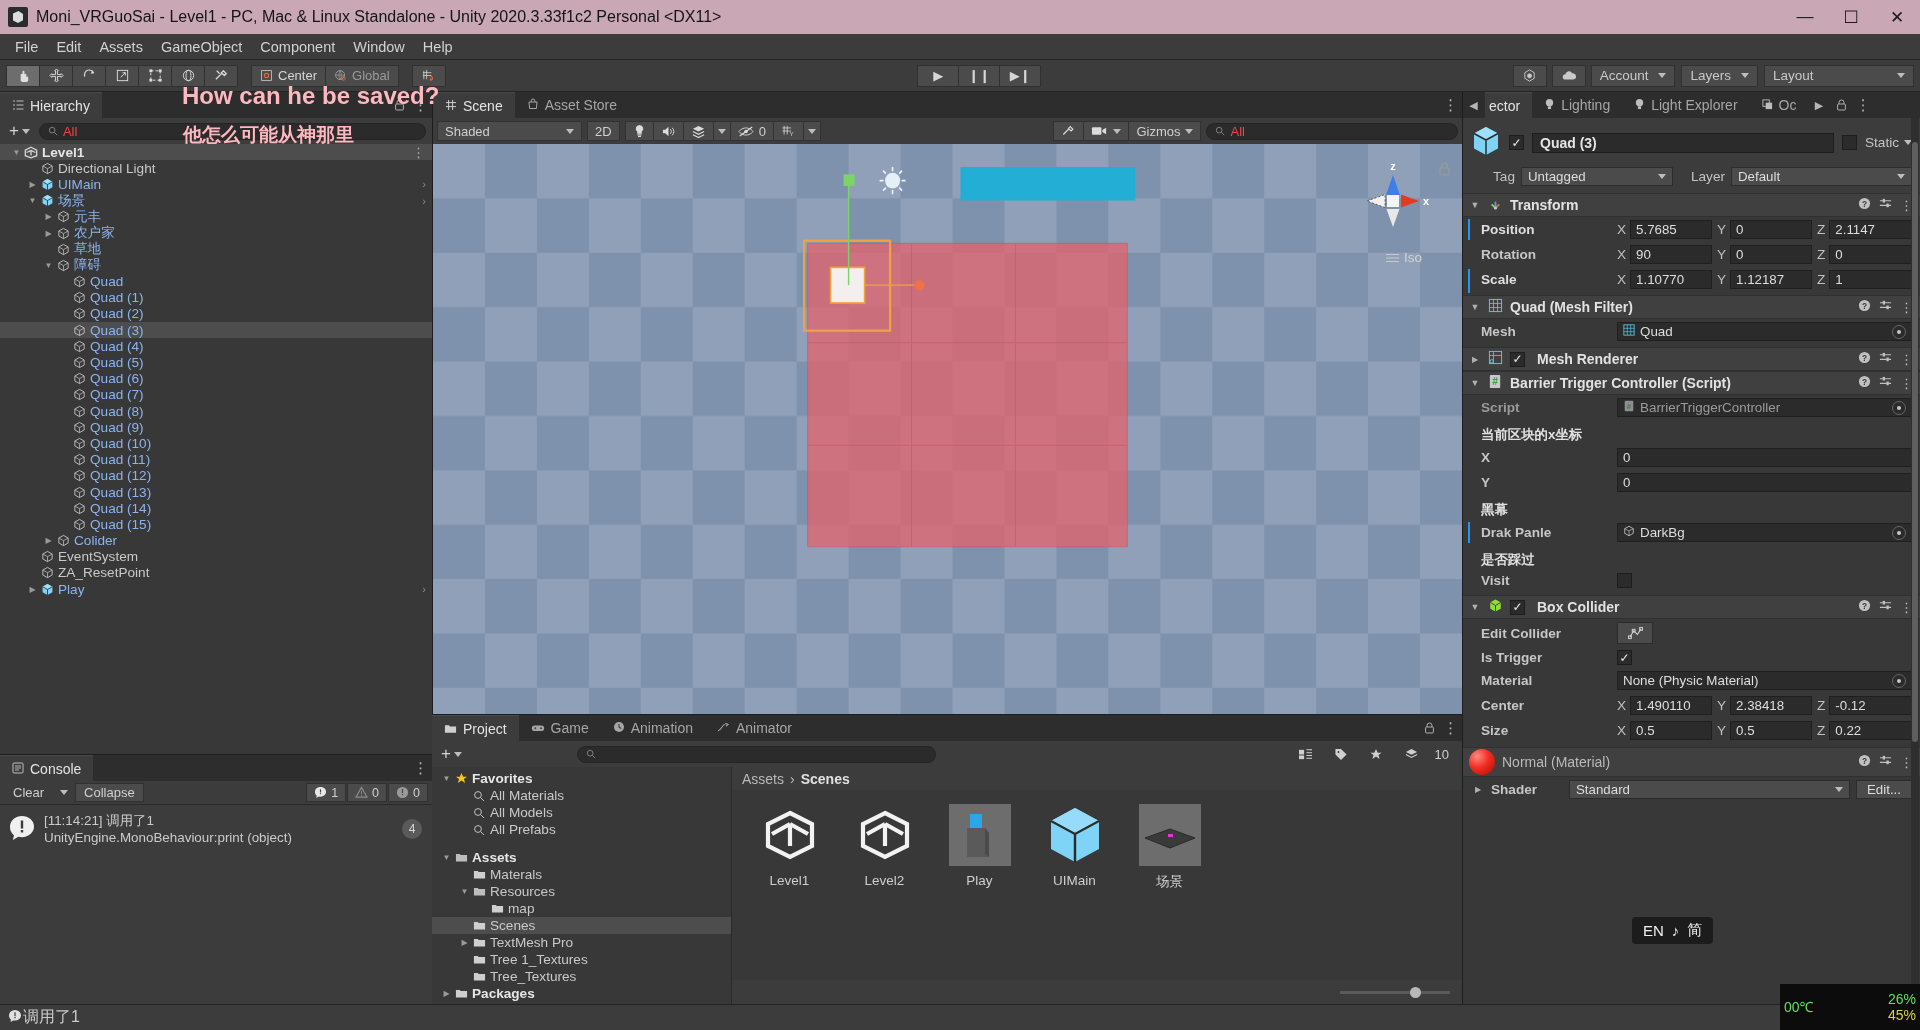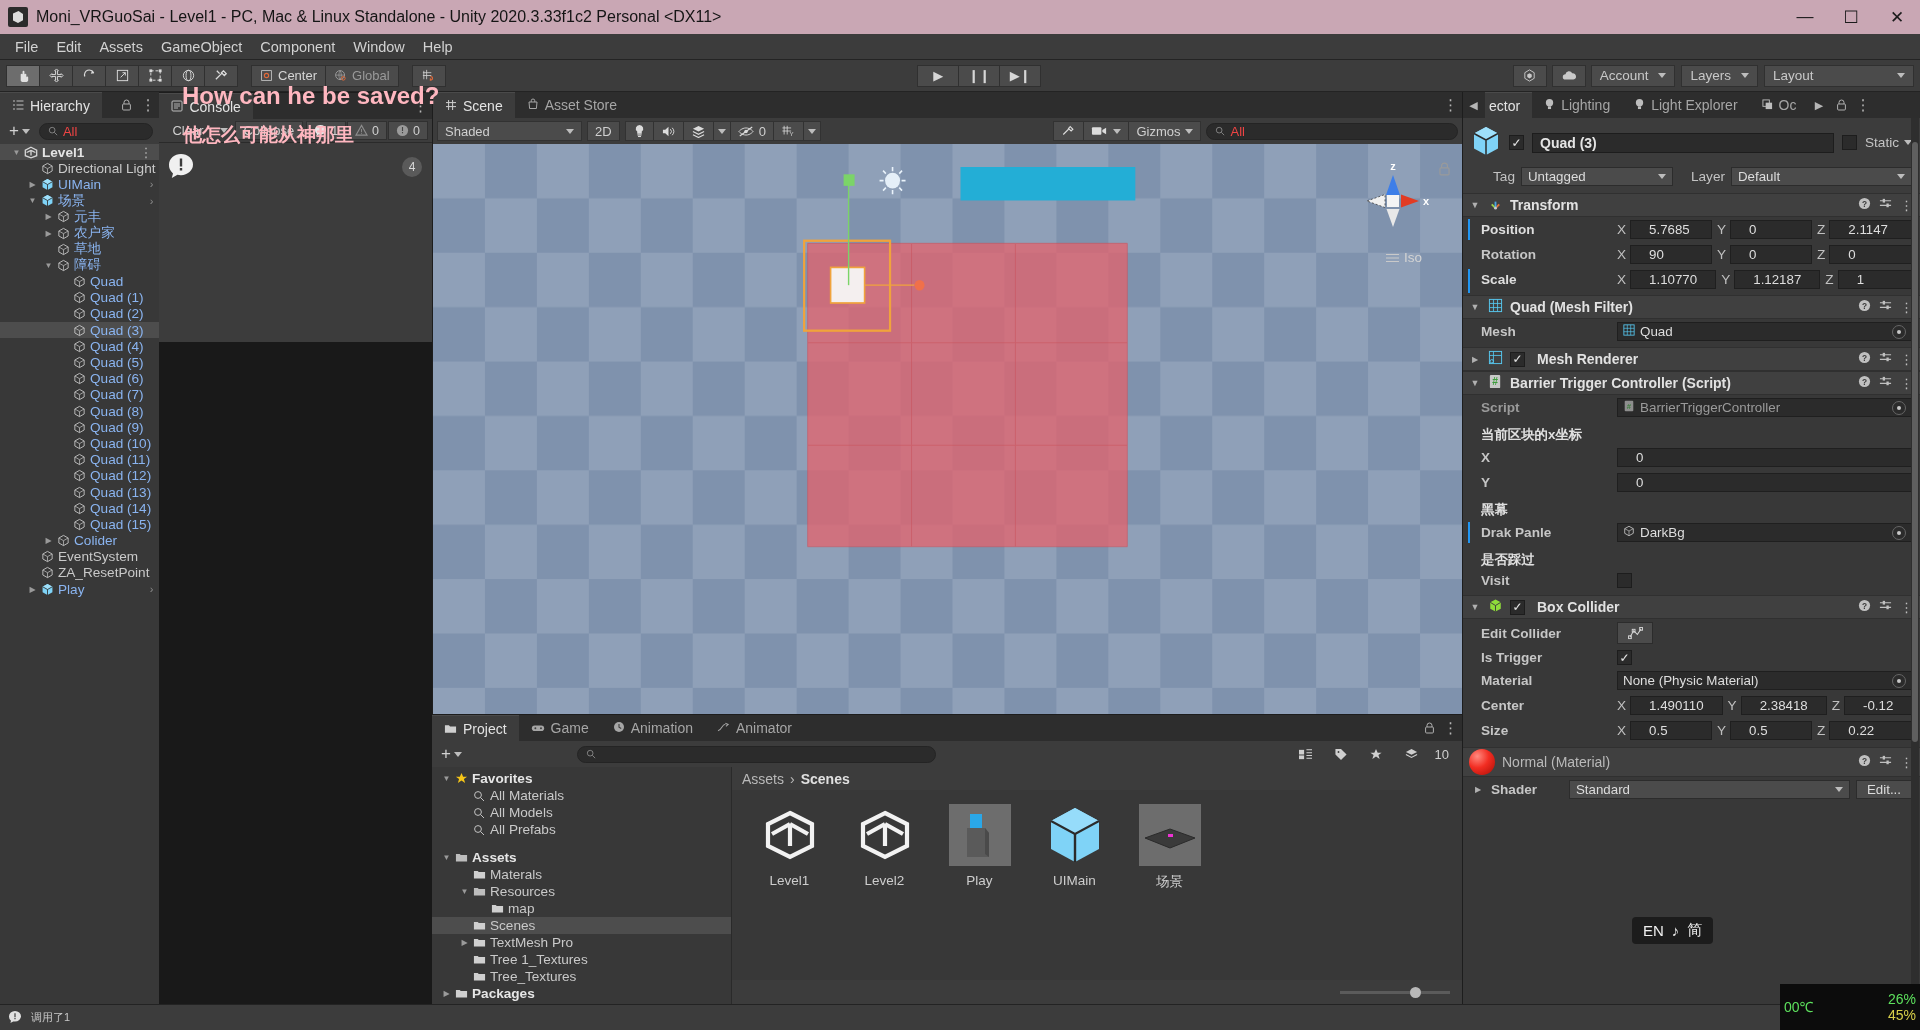--- a/index.html
+++ b/index.html
@@ -51,21 +51,21 @@
   .toolbar-center{ flex:1; display:flex; justify-content:center; align-items:center; }
   .playgrp .tbtn{ min-width:42px; }
   .toolbar-right{ display:flex; align-items:center; gap:6px; }
   .drop{ height:22px; background:#4b4b4b; border:1px solid #303030; padding:0 8px;
          display:flex;align-items:center; gap:10px; font-size:13.5px; color:#c8c8c8; }
   .caret{ width:0;height:0;border-left:4px solid transparent;border-right:4px solid transparent;
           border-top:5px solid #bdbdbd; }
 
   
   .body{ flex:1; display:flex; min-height:0; background:#191919; }
-  .col-left{ width:432px; display:flex; flex-direction:row; flex:none; }
+  .col-left{ width:432px; display:flex; flex-direction:column; flex:none; }
   .col-mid{ flex:1; display:flex; flex-direction:column; min-width:0; }
   .col-right{ width:458px; display:flex; flex-direction:column; flex:none;
               border-left:1px solid #1d1d1d; }
 
   
   .panel{ background:#383838; display:flex; flex-direction:column; min-height:0; }
   .tabrow{ height:26px; background:#2d2d2d; display:flex; align-items:stretch; flex:none;
            position:relative; }
   .tab{ display:flex;align-items:center; gap:6px; padding:0 12px; font-size:14px;
         color:#a6a6a6; background:#2d2d2d; }
@@ -160,38 +160,38 @@
   .foldarrow{ width:12px; text-align:center; color:#b0b0b0; font-size:9px; }
   .hicons{ display:flex; align-items:center; gap:8px; color:#c0c0c0; font-size:13px; }
   .prow{ display:flex; align-items:center; padding:3px 8px 3px 18px; gap:6px; font-size:13.6px;
          color:#c6c6c6; position:relative; }
   .plabel{ width:130px; flex:none;font-weight:bold; }
   .plabel.b{ font-weight:bold; color:#dedede; }
   .vec{ flex:1; display:flex; gap:5px; }
   .vax{ flex:1; display:flex; align-items:center; gap:4px; }
   .vax span{ color:#c0c0c0; }
   .fld{ flex:1; height:19px; background:#2b2b2b; border:1px solid #1f1f1f;
-        display:flex;align-items:center;padding:0 18px; font-size:13.3px; color:#dedede; overflow:hidden; white-space:nowrap;}
+        display:flex;align-items:center;padding:0 5px; font-size:13.3px; color:#dedede; overflow:hidden; white-space:nowrap;}
   .objfield{ flex:1; height:19px; background:#2b2b2b; border:1px solid #1f1f1f; display:flex;
              align-items:center; padding:0 5px; gap:5px; font-size:13.4px; color:#dedede; }
   .objfield .pick{ margin-left:auto; width:14px;height:14px;border-radius:8px;border:1px solid #666;
                    display:flex;align-items:center;justify-content:center; }
   .objfield .pick i{ width:4px;height:4px;border-radius:3px;background:#c8c8c8; display:block;}
   .objfield.dim{ color:#9a9a9a; }
   .blue-bar{ position:absolute; left:5px; top:2px; bottom:2px; width:2px; background:#2196f3; }
   .cnlabel{ padding:6px 8px 1px 18px; font-size:13.4px; color:#e0e0e0; font-weight:bold; }
   .addcomp{ padding:10px 0; display:flex; justify-content:center; background:#383838; }
   .addbtn{ width:230px;height:22px; background:#585858; border:1px solid #2e2e2e;
            display:flex;align-items:center;justify-content:center; font-size:14px; color:#e6e6e6;}
   .matball{ width:26px;height:26px;border-radius:14px;
             background:radial-gradient(circle at 32% 28%, #ff8a80 0%, #f22d22 45%, #a80d05 100%); flex:none;}
 
   
-  .statusbar{ height:26px; background:#3c3c3c; display:flex; align-items:center; gap:9px;
-              padding:0 8px; flex:none; border-top:1px solid #232323; font-size:11px; color:#c9c9c9;}
+  .statusbar{ height:26px; background:#3c3c3c; display:flex; align-items:center; gap:1px;
+              padding:0 8px; flex:none; border-top:1px solid #232323; font-size:16px; color:#c9c9c9;}
 
   
   .ime{ position:absolute; left:1632px; top:917px; background:#1c1c1c; color:#f0f0f0;
         padding:4px 11px; border-radius:4px; font-size:15px; display:flex; gap:8px; align-items:center;}
   .watermark{ position:absolute; right:14px; bottom:16px; color:#5a5a5a; font-size:14px; }
   .traywidget{ position:absolute; right:0; bottom:0; width:140px; height:46px;
                background:#0c0c0c; display:flex; align-items:center; padding:0 4px; gap:4px; }
   .trayvals{ display:flex; flex-direction:column; font-size:14px; line-height:16px; }
   .scrollbar-v{ position:absolute; right:1px; top:0; bottom:0; width:8px; background:#2e2e2e; }
   .scrollbar-v i{ position:absolute; left:1px; width:6px; background:#5f5f5f; border-radius:3px; display:block;}
@@ -736,20 +736,24 @@
           </div>
         </div>
         <div class="clist">
           <div class="centry">
             <span style="flex:none;margin-top:2px">
               <svg width="28" height="28" viewBox="0 0 14 14">
                   <path d="M7 1a6 5.3 0 016 5.3 6 5.3 0 01-6 5.3 7 7 0 01-1.8-.2L2.4 13l.6-2.3A5.2 5.2 0 011 6.3 6 5.3 0 017 1z" fill="#f0f0f0"></path>
                   <path d="M6.4 3.2h1.2v4h-1.2zM6.4 8h1.2v1.3H6.4z" fill="#3c3c3c"></path>
                 </svg>
             </span>
+            <div>
+              <div class="cmsg">[11:14:21] 调用了1</div>
+              <div class="cmsg">UnityEngine.MonoBehaviour:print (object)</div>
+            </div>
             <div class="cbadge">4</div>
           </div>
         </div>
       </div>
     </div>
 
     <div class="col-mid">
 
       <div class="sceneview">
         <div class="tabrow">

